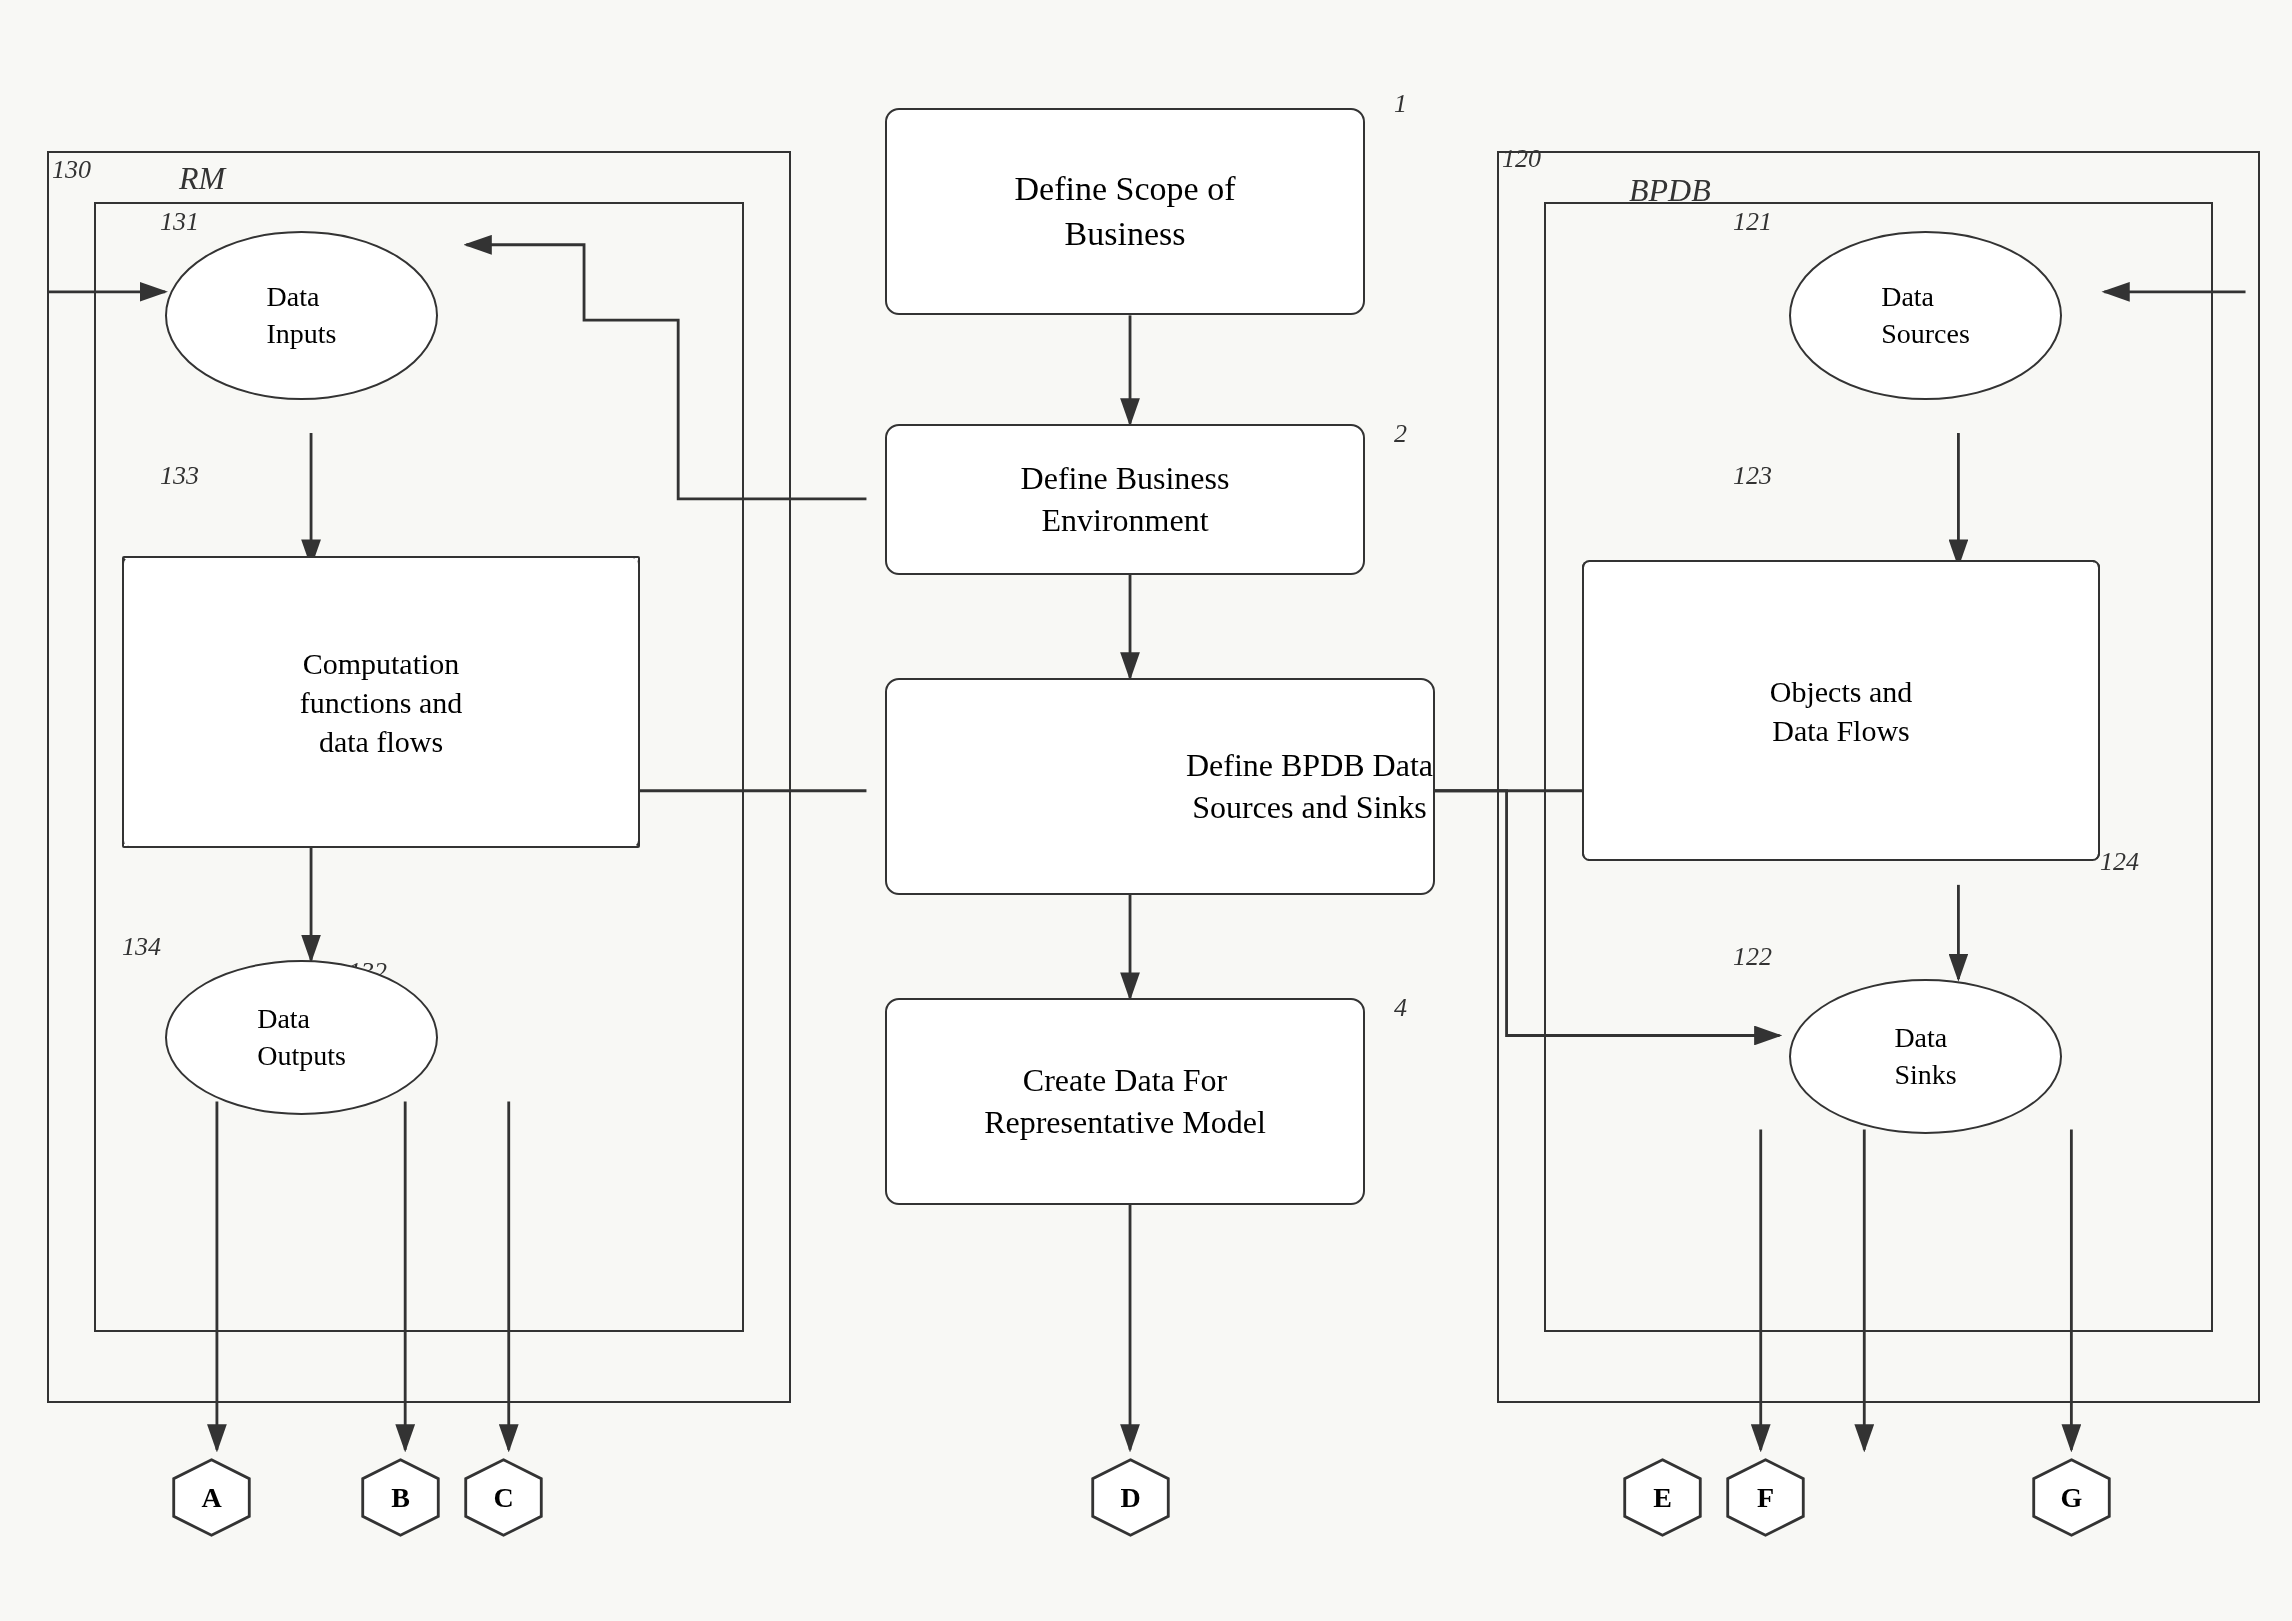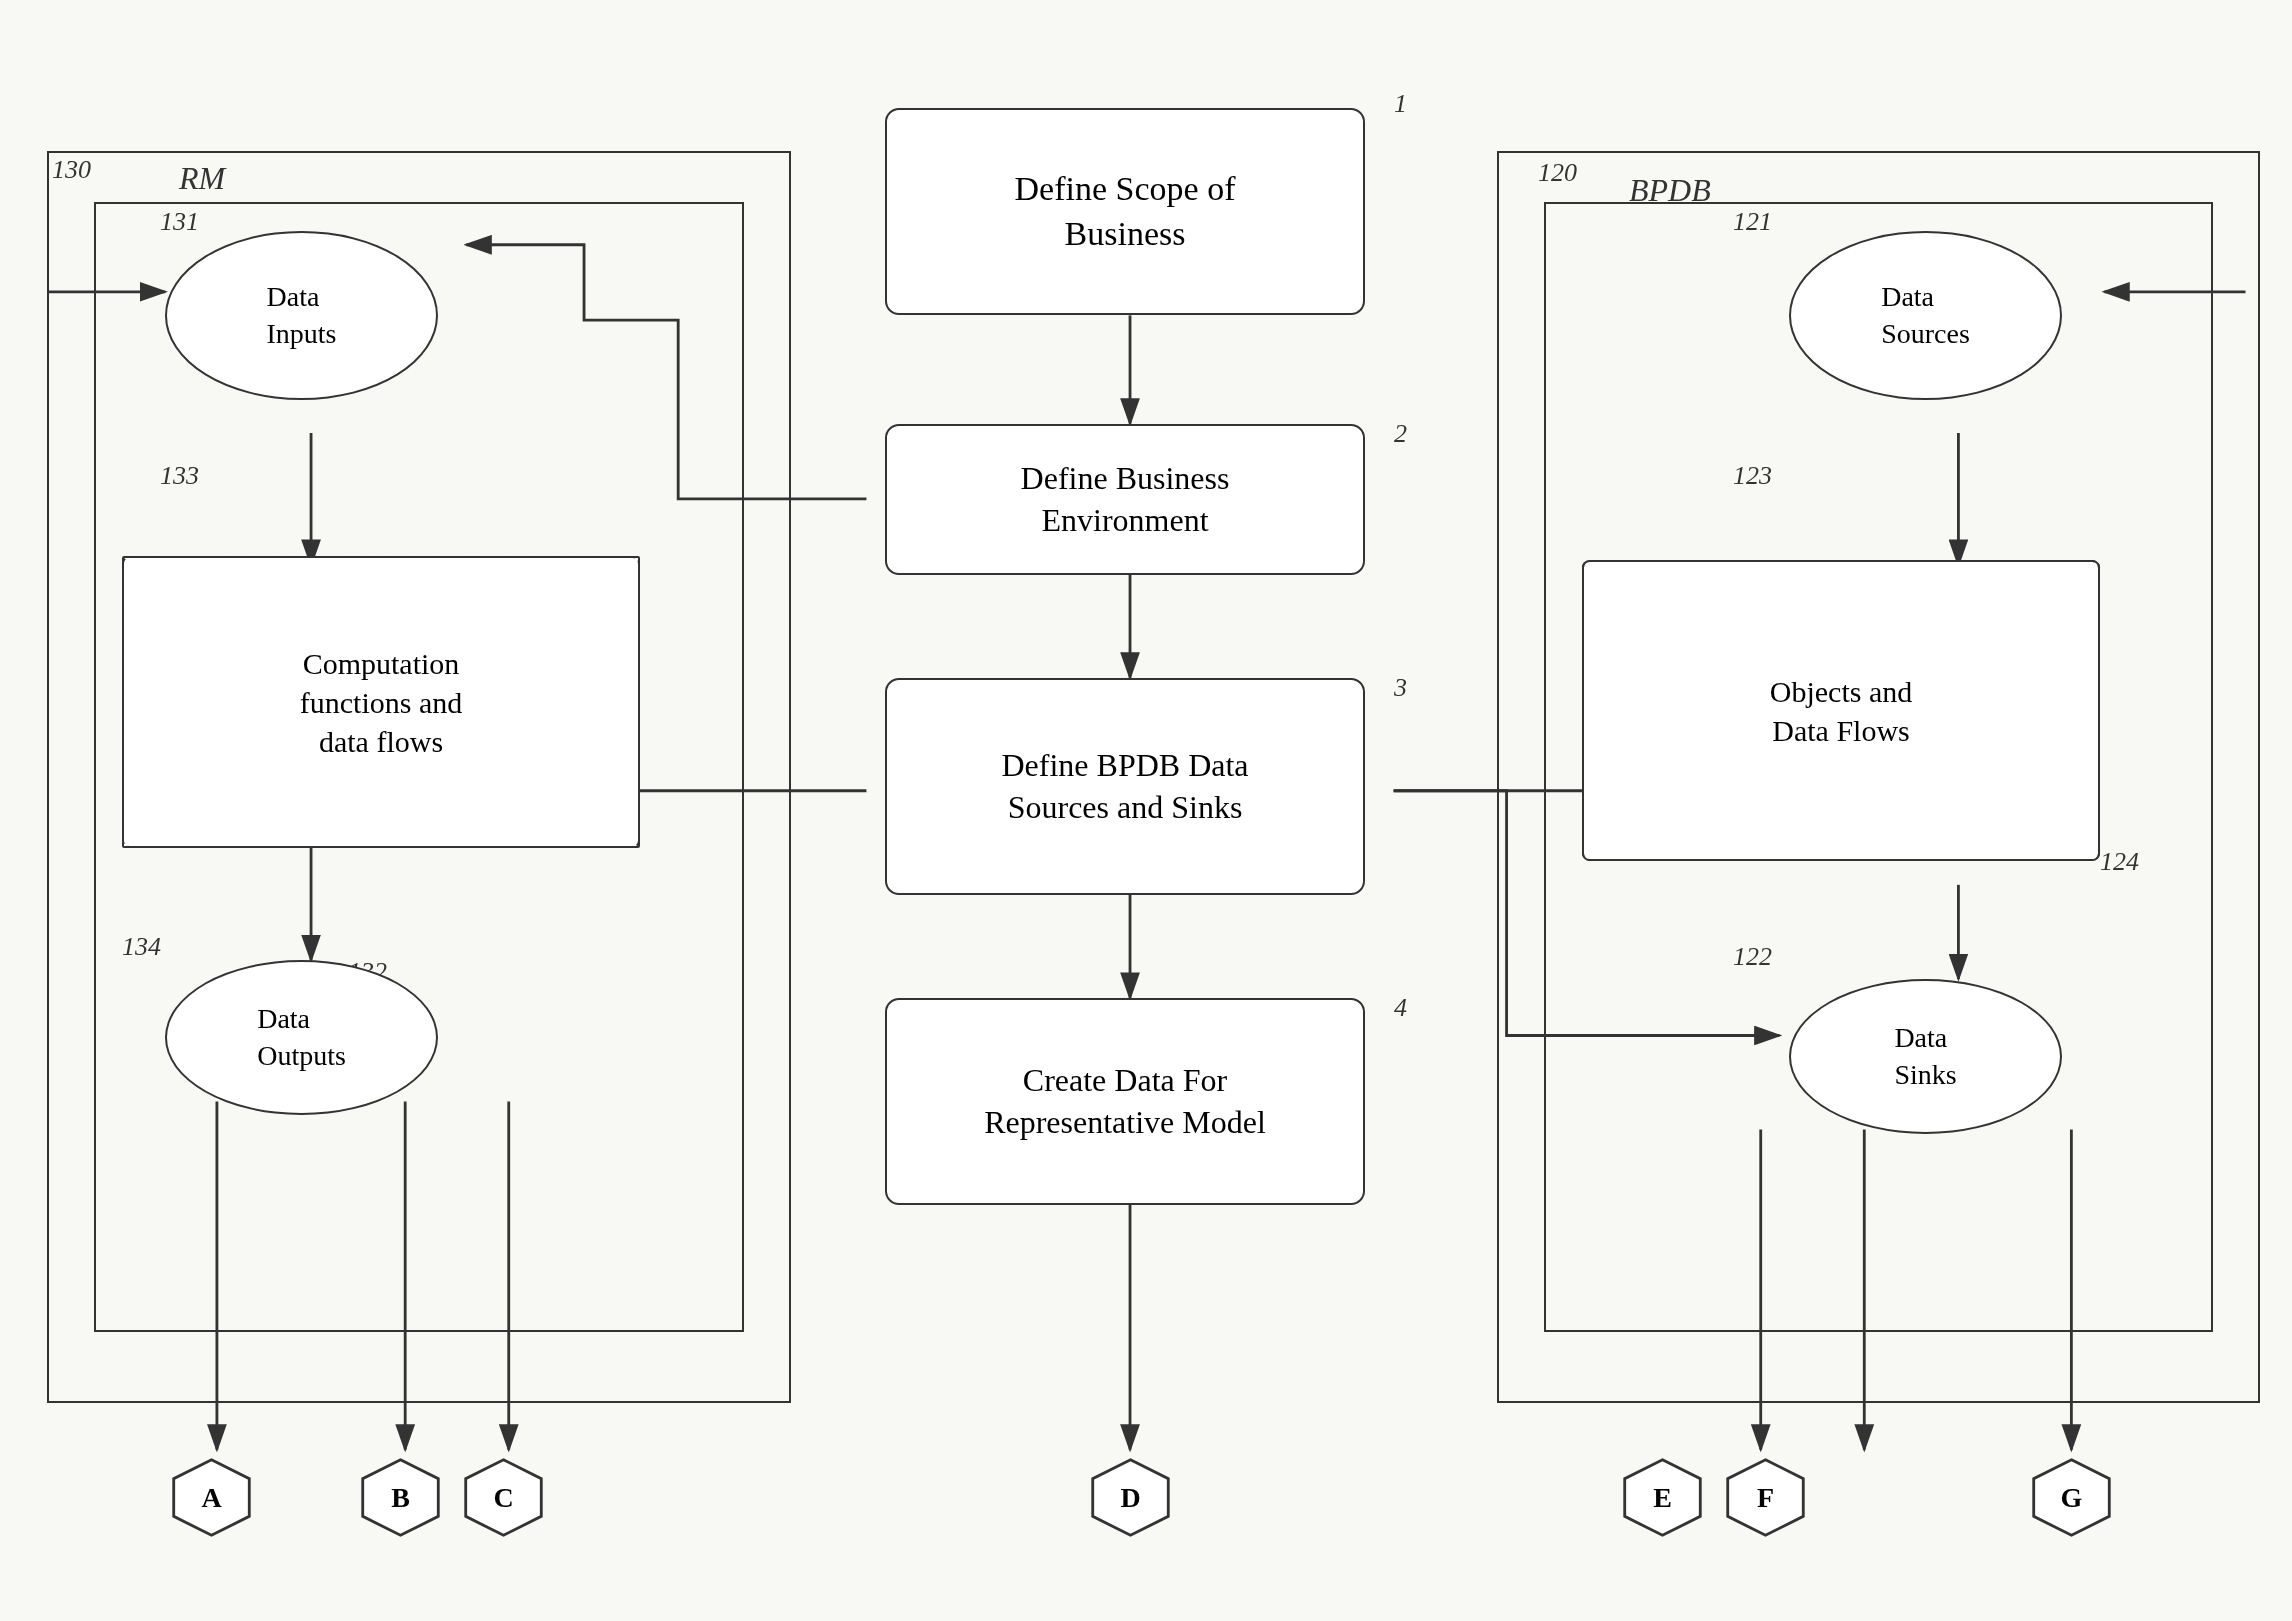--- a/index.html
+++ b/index.html
@@ -165,21 +165,21 @@
   </div>
 
   <div class="label" style="left:1394px; top:419px;">2</div>
 
   <div class="rounded-rect" style="left:885px; top:424px; width:480px; height:151px; font-size:32px;">
     <span>Define Business<br>Environment</span>
   </div>
 
   <div class="label" style="left:1394px; top:673px;">3</div>
 
-  <div class="rounded-rect" style="left:885px; top:678px; width:480px; height:217px; font-size:32px;">
+  <div class="rounded-rect" style="left:885px; top:678px; width:550px; height:217px; font-size:32px;justify-content:flex-end;">
     <span>Define BPDB Data<br>Sources and Sinks</span>
   </div>
 
   <div class="label" style="left:1394px; top:993px;">4</div>
 
   <div class="rounded-rect" style="left:885px; top:998px; width:480px; height:207px; font-size:32px;">
     <span>Create Data For<br>Representative Model</span>
   </div>
 
   <div class="hexagon" style="left:1088px; top:1455px;">
@@ -239,21 +239,21 @@
   <div class="hexagon" style="left:461px; top:1455px;">
     <svg viewBox="0 0 90 90">
         <polygon points="45,5 85,25 85,65 45,85 5,65 5,25" fill="white" stroke="#333" stroke-width="3"></polygon>
       </svg>
     <span>C</span>
   </div>
 
   <div class="container-box" style="left:1497px; top:151px; width:763px; height:1252px;">
   </div>
 
-  <div class="label" style="left:1502px; top:158px;margin-left:36px;">120</div>
+  <div class="label" style="left:1502px; top:144px;">120</div>
 
   <div class="label-plain" style="left:1629px; top:172px; font-size:32px; font-style:italic;">BPDB</div>
 
   <div class="container-box" style="left:1544px; top:202px; width:669px; height:1130px;">
   </div>
 
   <div class="label" style="left:1733px; top:207px;">121</div>
 
   <div class="oval" style="left:1789px; top:231px; width:273px; height:169px;">
     <span>Data<br>Sources</span>

